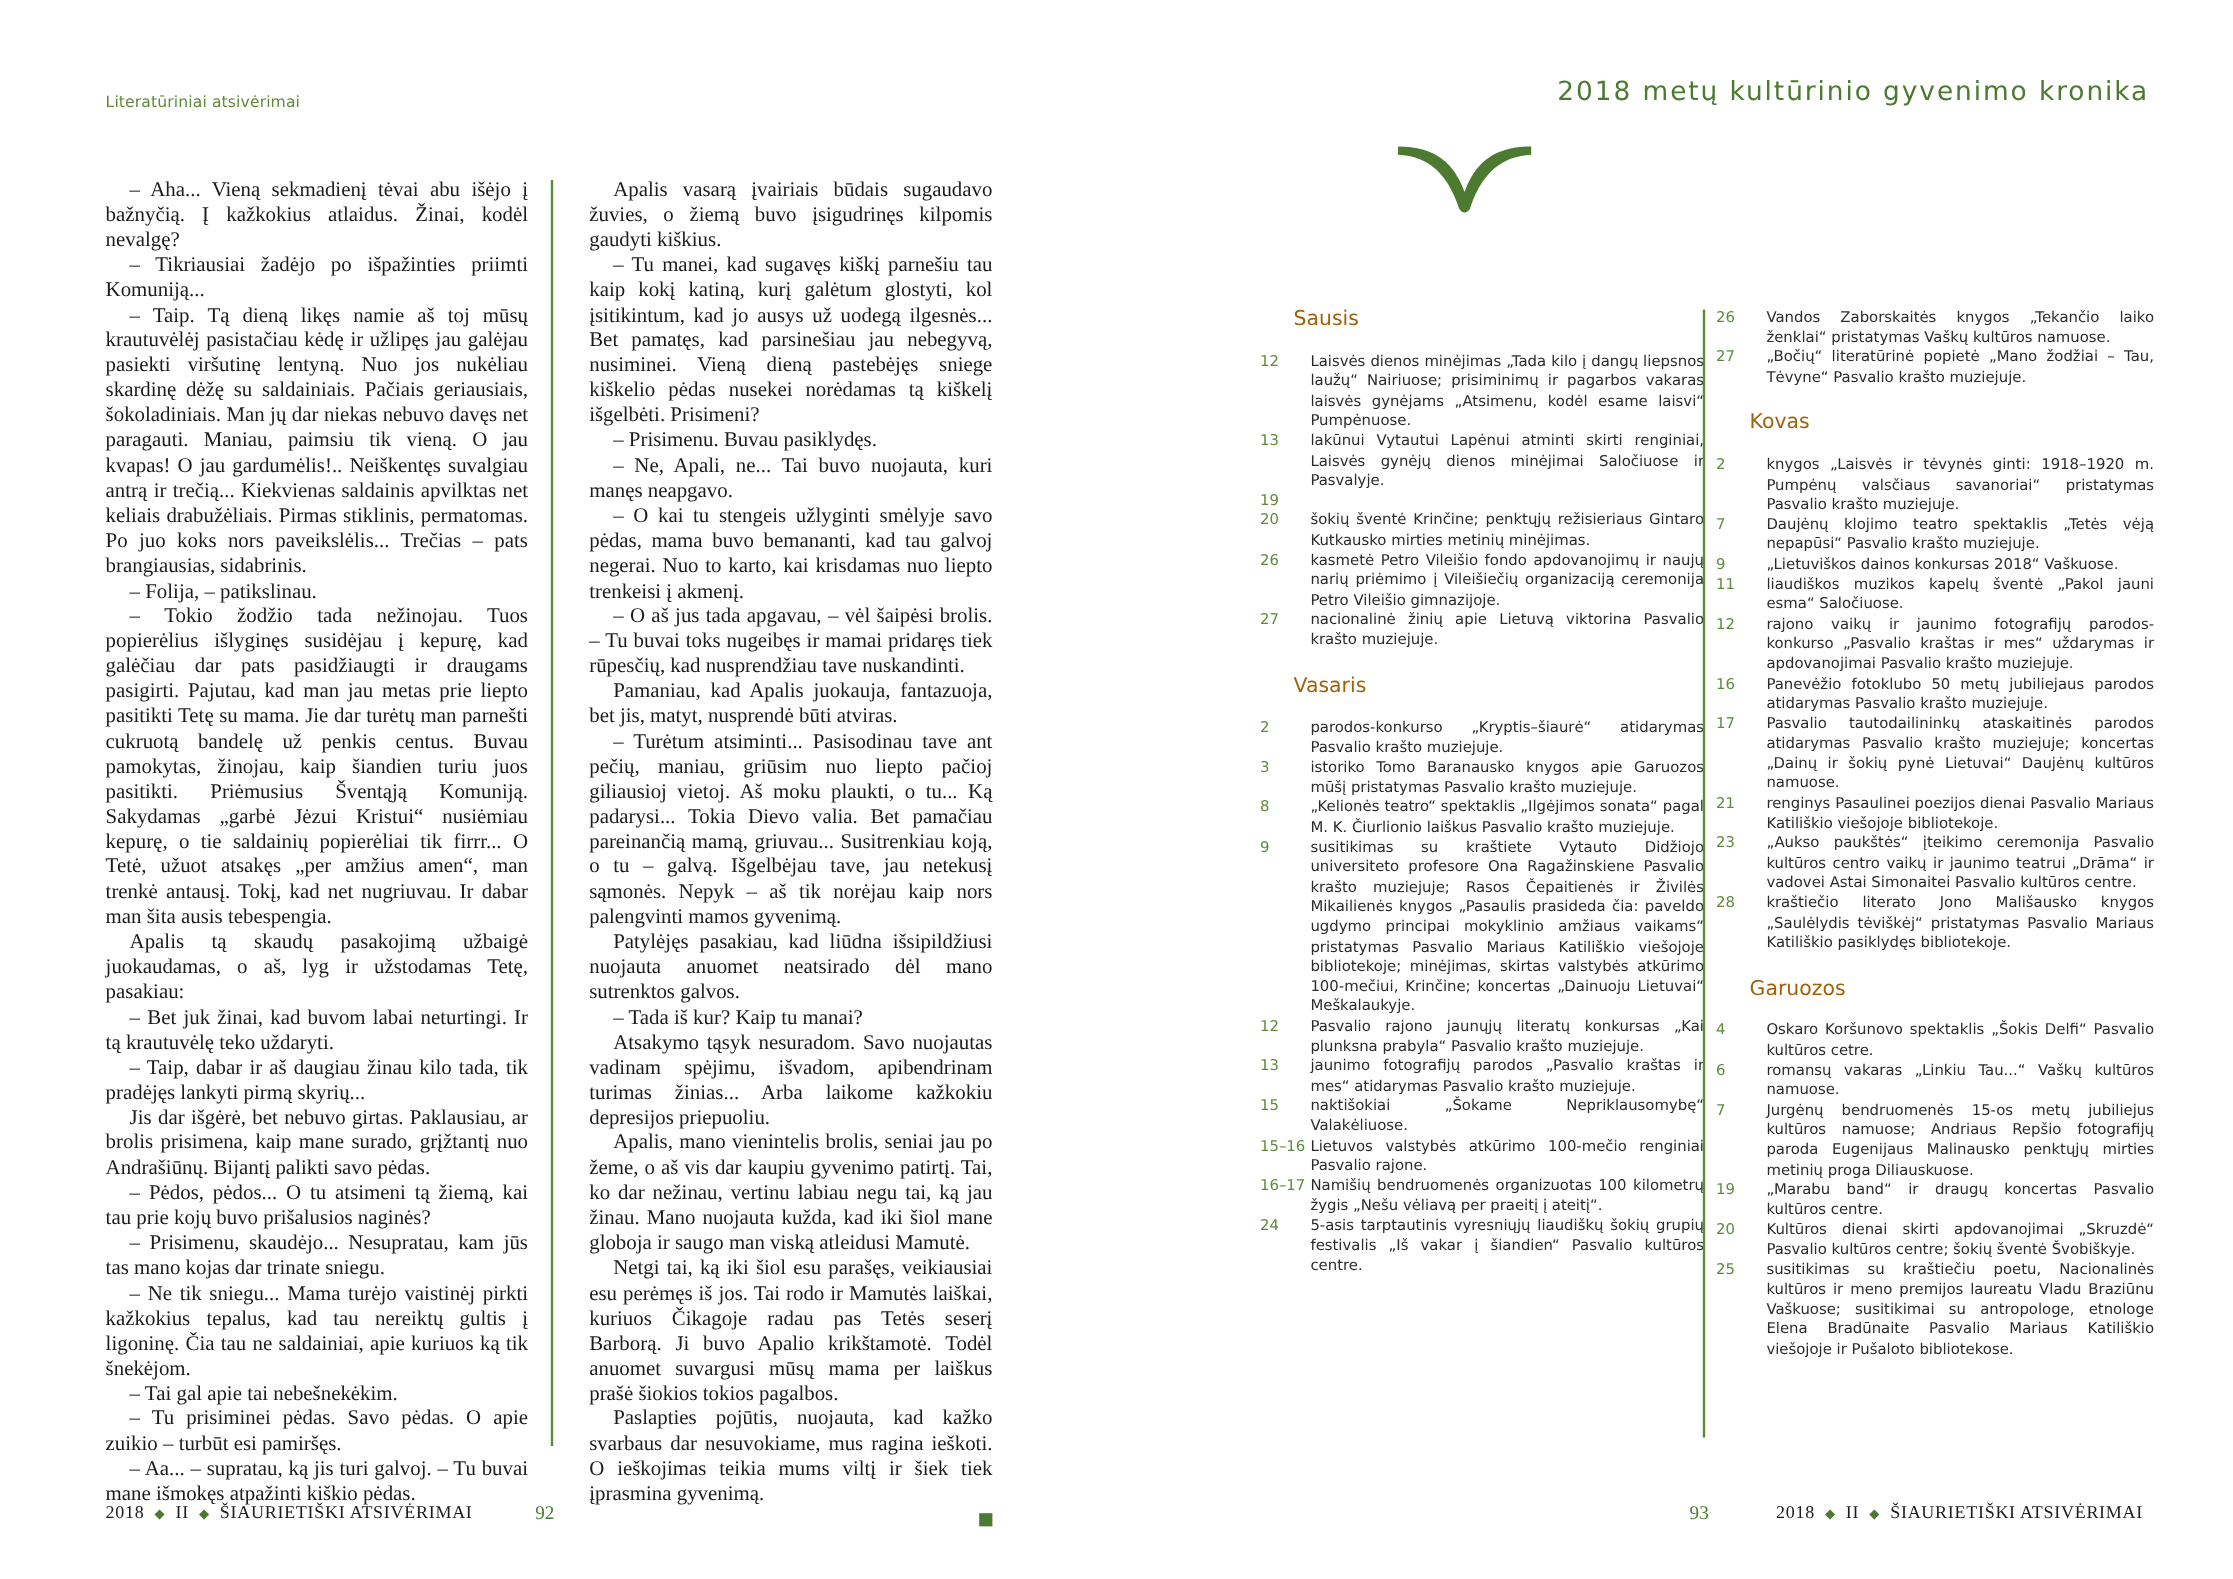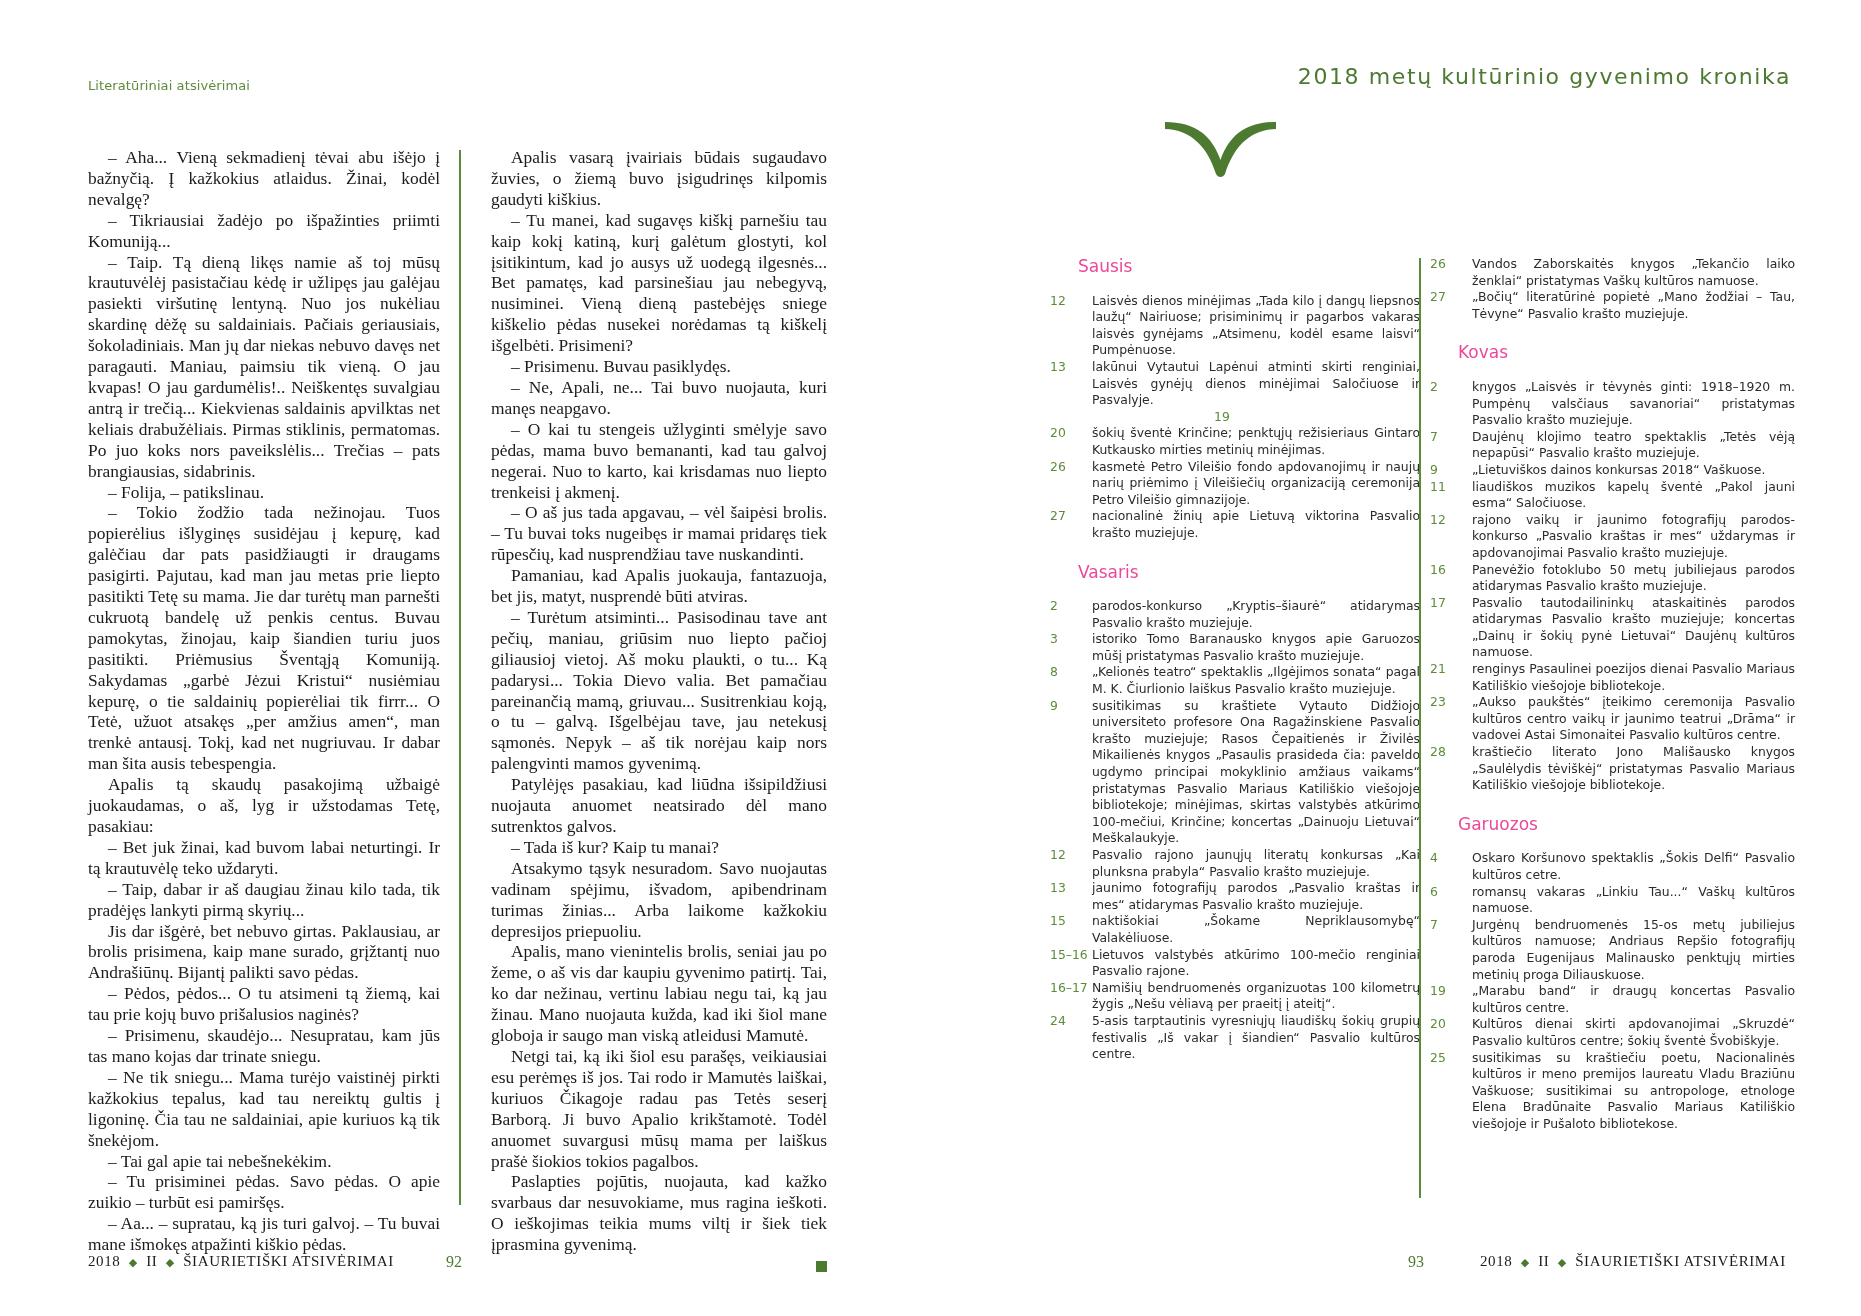--- a/index.html
+++ b/index.html
@@ -22,26 +22,26 @@
     position: absolute; font-family: "Liberation Serif", "DejaVu Serif", serif;
     font-size: 17.4px; line-height: 20.9px; text-align: justify; color: #1b1b1b;
   }
   .col p { margin: 0; text-indent: 20px; hyphens: auto; }
   .col-1 { left: 88px; top: 147px; width: 352px; }
   .col-2 { left: 491px; top: 147px; width: 336px; }
   .col-rule { position: absolute; width: 2px; background: #5d8b3a; }
   .rule-left { left: 459px; top: 150px; height: 1055px; }
   .end-mark { display: block; width: 11px; height: 11px; background: #4c7a30; margin: 6px 0 0 auto; }
 
-  .month { font-family: "DejaVu Sans", sans-serif; font-size: 17px; color: #ec4899; margin: 0 0 18px 28px; }
+  .month { font-family: "DejaVu Sans", sans-serif; font-size: 17px; color: #a16207; margin: 0 0 18px 28px; }
   .chron-col { position: absolute; font-family: "DejaVu Sans", sans-serif; font-size: 12.4px; line-height: 16.6px; color: #2b2b2b; }
   .chron-col-1 { left: 120px; top: 258px; width: 370px; }
   .chron-col-2 { left: 500px; top: 256px; width: 365px; }
   .rule-right { left: 489px; top: 258px; height: 940px; }
-  .entry { display: flex; justify-content: center; }
+  .entry { display: flex; }
   .entry .day { width: 42px; flex: none; color: #5d8b3a; }
   .entry .desc { flex: 1; text-align: justify; }
   .month-block { margin-bottom: 22px; }
 
   .footer { position: absolute; top: 1253px; font-family: "Liberation Serif", serif; font-size: 15px; color: #1b1b1b; letter-spacing: 0.6px; }
   .footer .dot { color: #4c7a30; font-size: 11px; margin: 0 4px; }
   .footer-left { left: 88px; }
   .pagenum { position: absolute; top: 1253px; font-family: "Liberation Serif", serif; font-size: 16px; color: #4c7a30; }
   .pagenum-left { left: 446px; }
   .pagenum-right { left: 478px; }
@@ -221,21 +221,21 @@
         <div class="entry">
           <span class="day">21</span>
           <span class="desc">renginys Pasaulinei poezijos dienai Pasvalio Mariaus Katiliškio viešojoje bibliotekoje.</span>
         </div>
         <div class="entry">
           <span class="day">23</span>
           <span class="desc">„Aukso paukštės“ įteikimo ceremonija Pasvalio kultūros centro vaikų ir jaunimo teatrui „Drāma“ ir vadovei Astai Simonaitei Pasvalio kultūros centre.</span>
         </div>
         <div class="entry">
           <span class="day">28</span>
-          <span class="desc">kraštiečio literato Jono Mališausko knygos „Saulėlydis tėviškėj“ pristatymas Pasvalio Mariaus Katiliškio viešojoje bibliotekoje.</span>
+          <span class="desc">kraštiečio literato Jono Mališausko knygos „Saulėlydis tėviškėj“ pristatymas Pasvalio Mariaus Katiliškio pasiklydęs bibliotekoje.</span>
         </div>
       </div>
       <div class="month-block">
         <div class="month">Garuozos</div>
         <div class="entry">
           <span class="day">4</span>
           <span class="desc">Oskaro Koršunovo spektaklis „Šokis Delfi“ Pasvalio kultūros cetre.</span>
         </div>
         <div class="entry">
           <span class="day">6</span>

